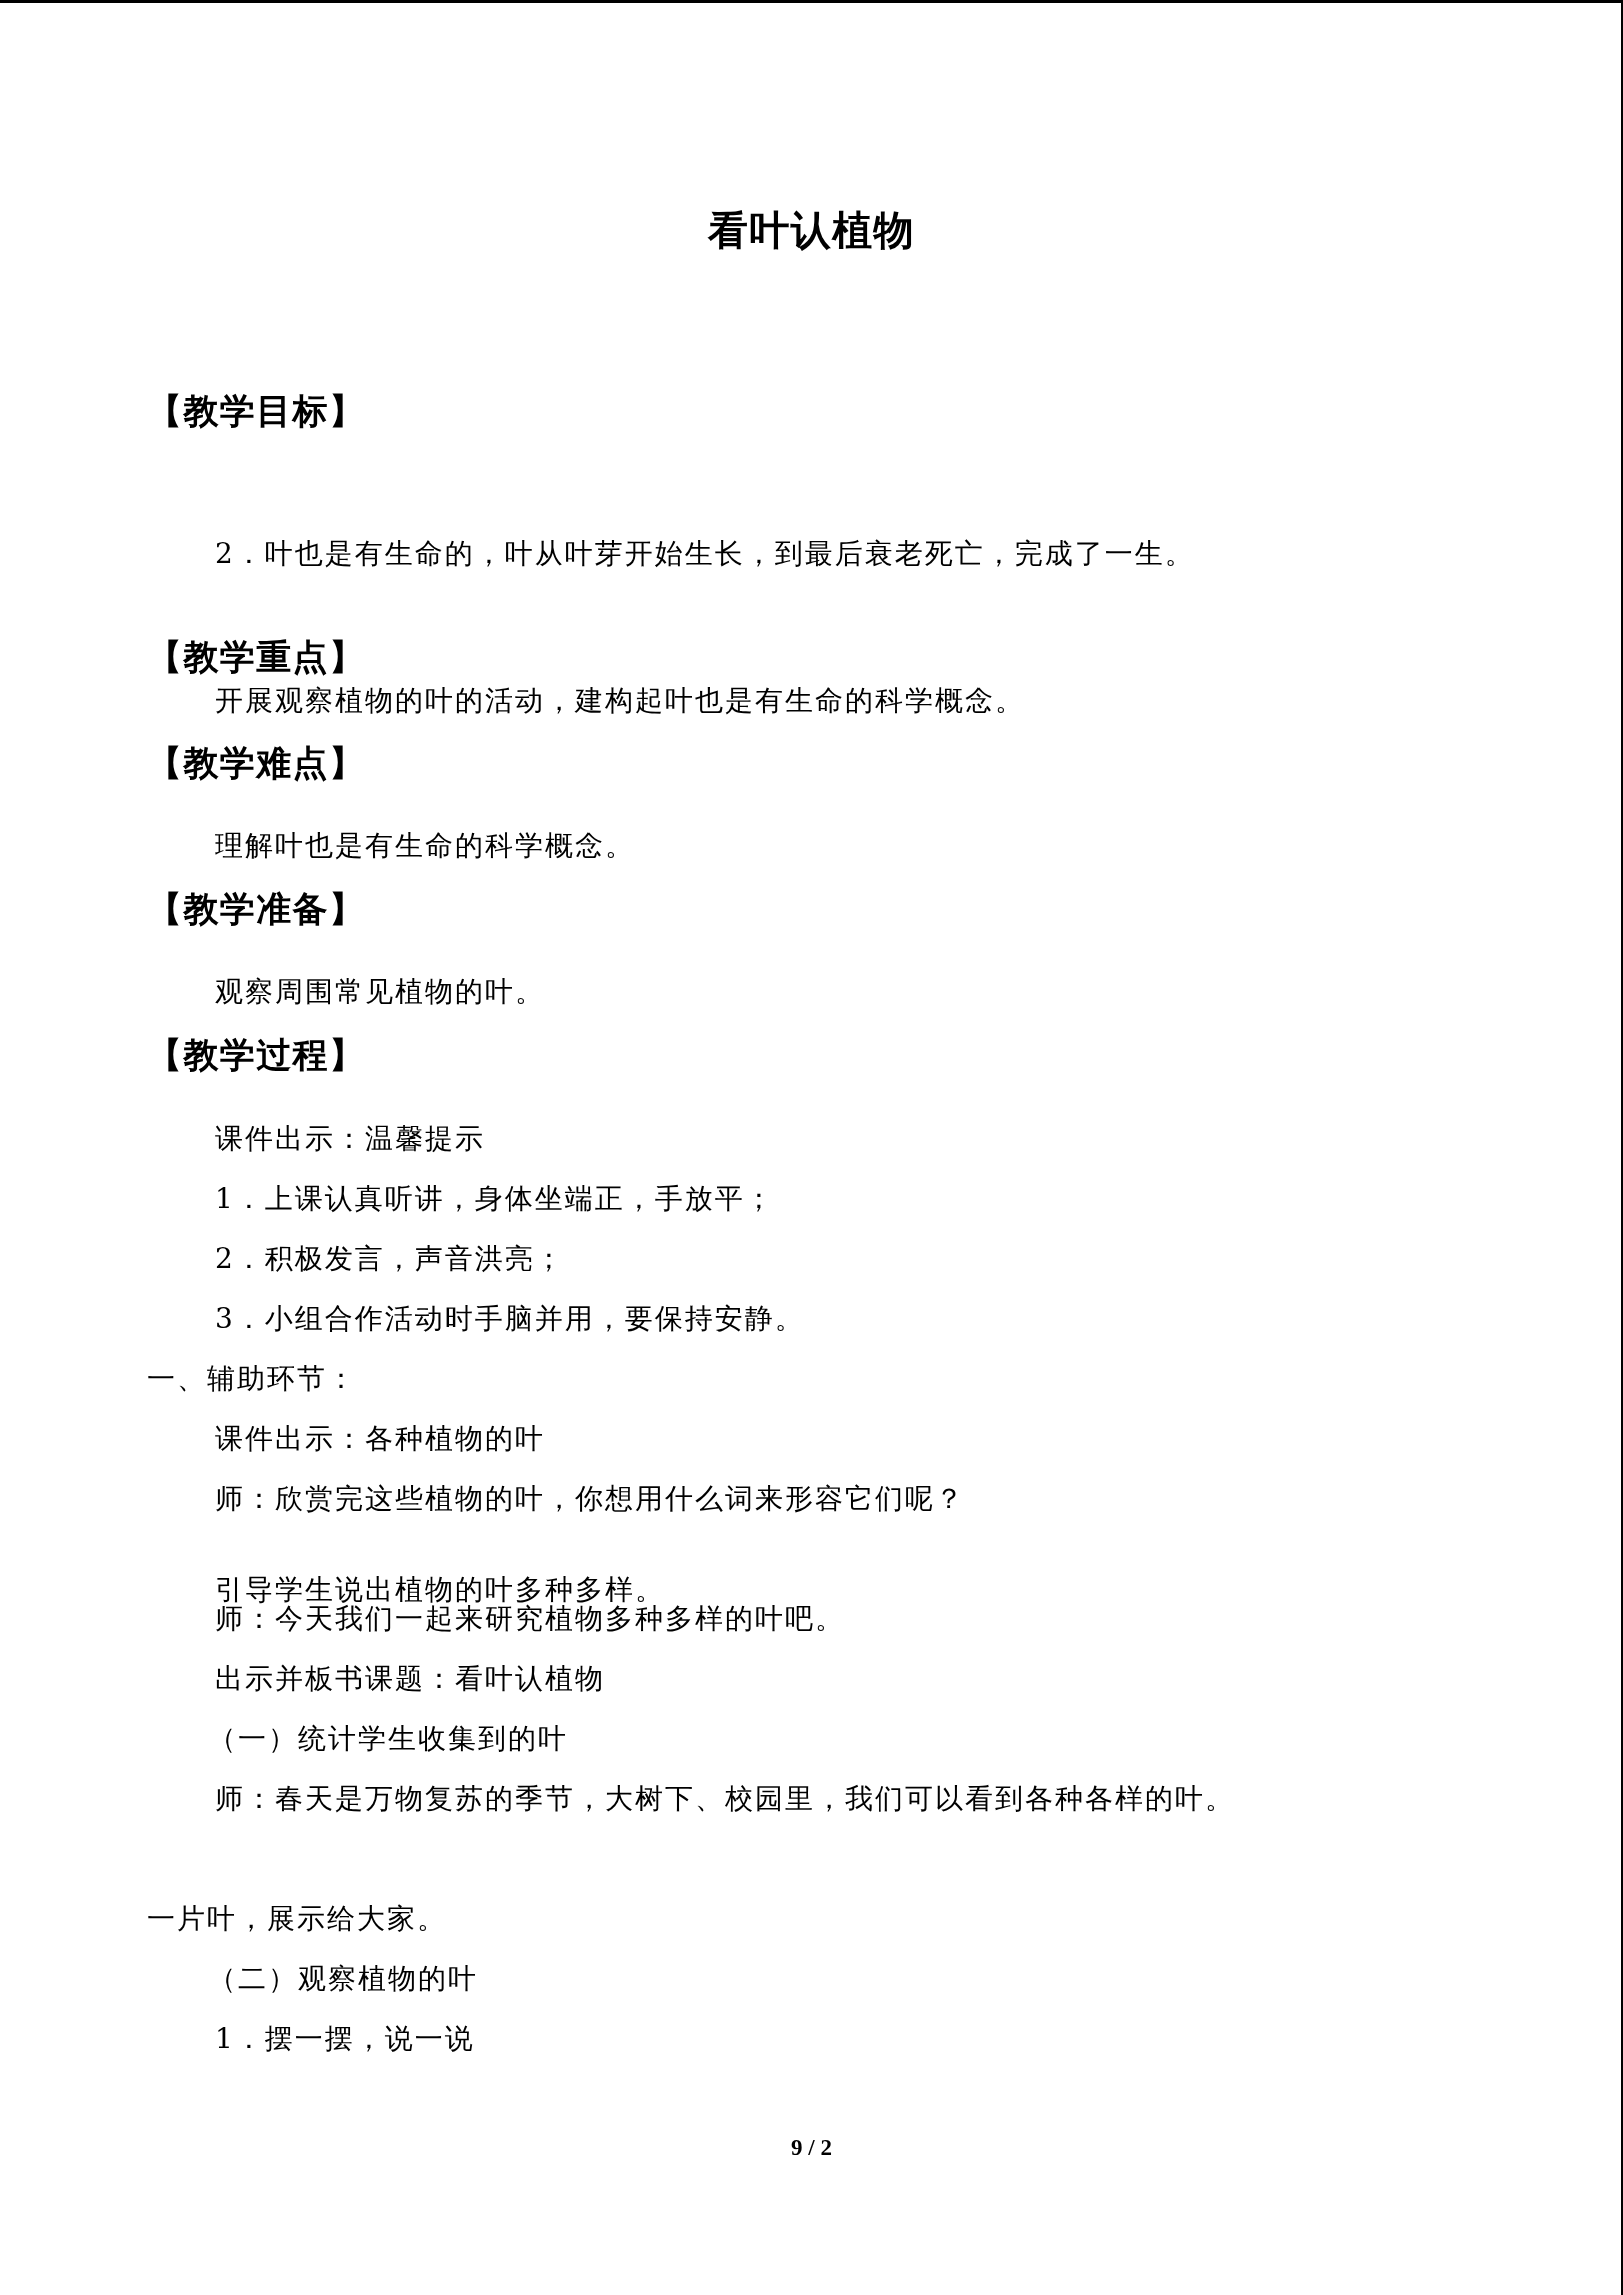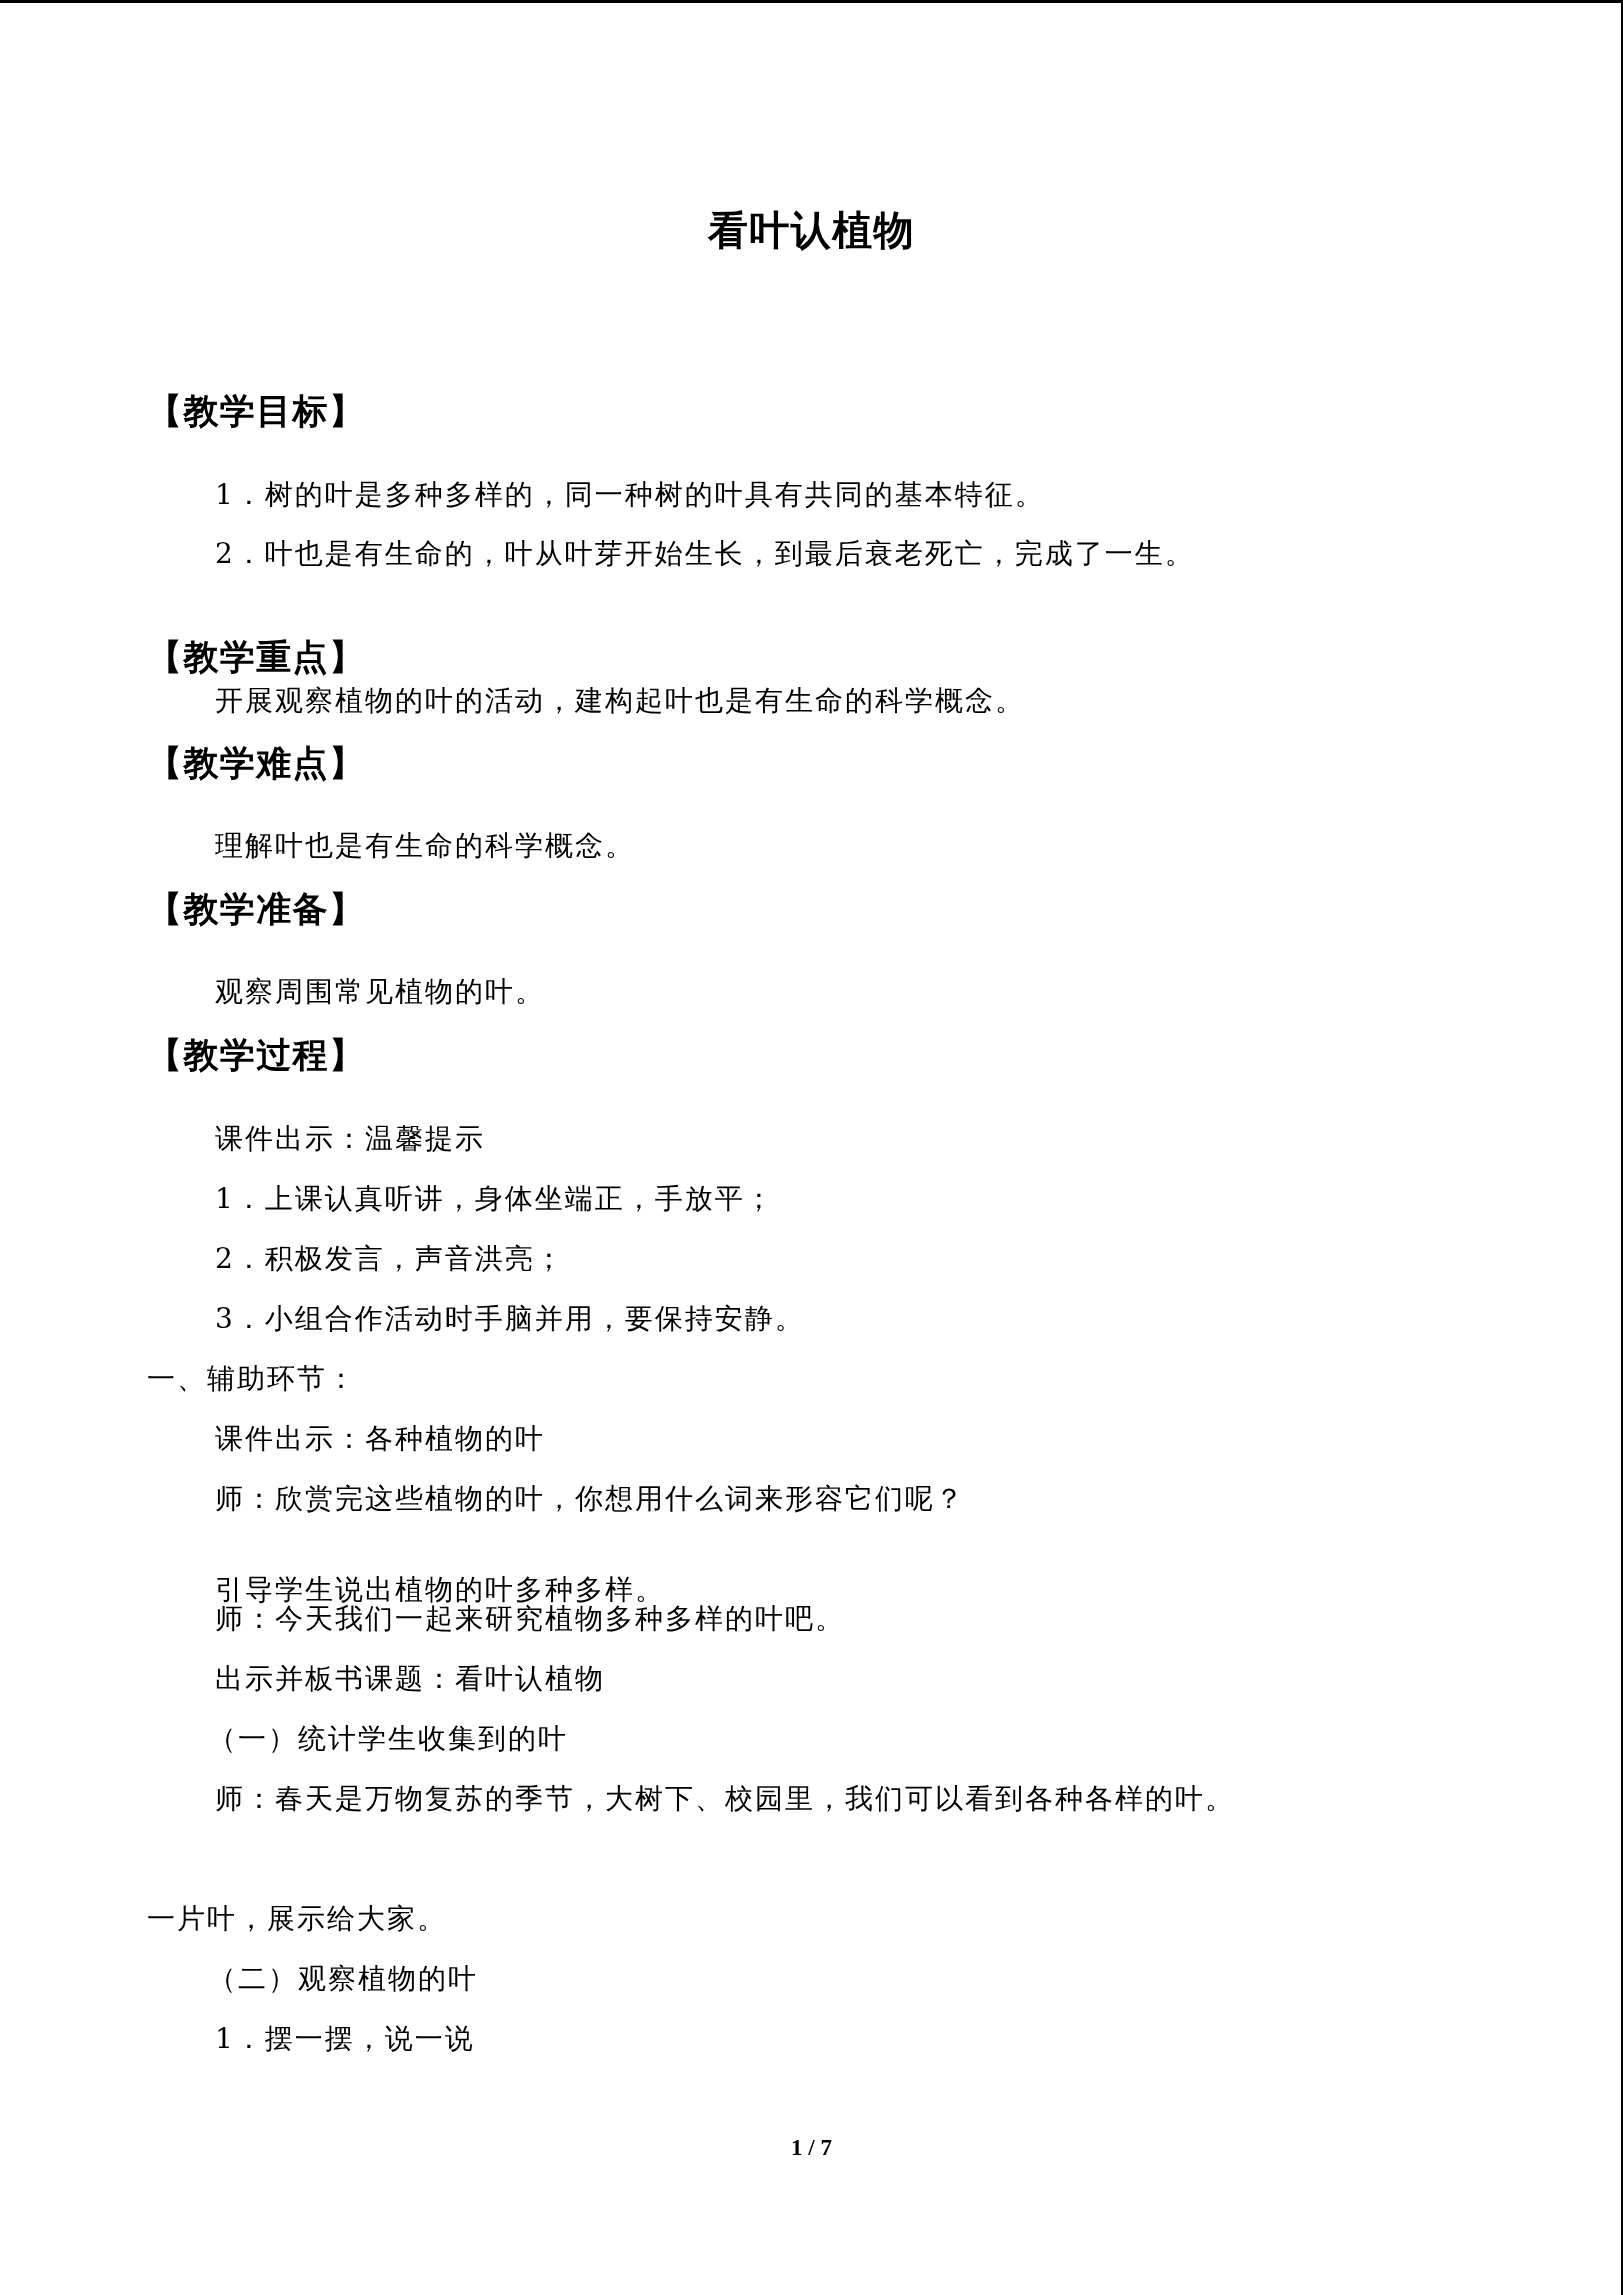--- a/index.html
+++ b/index.html
@@ -84,21 +84,20 @@
 <body>
 
 <div class="frame-top"></div>
 <div class="frame-right"></div>
 
 <div class="page">
 
   <div class="title">看叶认植物</div>
 
   <div class="line heading" style="top:394px;">【教学目标】</div>
-  <div class="line body" style="top:481px;">1．树的叶是多种多样的，同一种树的叶具有共同的基本特征。</div>
   <div class="line body" style="top:540px;">2．叶也是有生命的，叶从叶芽开始生长，到最后衰老死亡，完成了一生。</div>
 
   <div class="line heading" style="top:600px;margin-top:40px;">【教学重点】</div>
   <div class="line body" style="top:687px;">开展观察植物的叶的活动，建构起叶也是有生命的科学概念。</div>
 
   <div class="line heading" style="top:746px;">【教学难点】</div>
   <div class="line body" style="top:832px;">理解叶也是有生命的科学概念。</div>
 
   <div class="line heading" style="top:892px;">【教学准备】</div>
   <div class="line body" style="top:978px;">观察周围常见植物的叶。</div>
@@ -113,15 +112,15 @@
   <div class="line body" style="top:1485px;">师：欣赏完这些植物的叶，你想用什么词来形容它们呢？</div>
   <div class="line body" style="top:1545px;margin-top:31px;">引导学生说出植物的叶多种多样。</div>
   <div class="line body" style="top:1605px;">师：今天我们一起来研究植物多种多样的叶吧。</div>
   <div class="line body" style="top:1665px;">出示并板书课题：看叶认植物</div>
   <div class="line body sub" style="top:1725px;">（一）统计学生收集到的叶</div>
   <div class="line body" style="top:1785px;">师：春天是万物复苏的季节，大树下、校园里，我们可以看到各种各样的叶。</div>
   <div class="line body flush" style="top:1905px;">一片叶，展示给大家。</div>
   <div class="line body sub" style="top:1965px;">（二）观察植物的叶</div>
   <div class="line body" style="top:2025px;">1．摆一摆，说一说</div>
 
-  <div class="page-number">1 / 7</div>
+  <div class="page-number">9 / 2</div>
 </div>
 
 
 </body></html>

